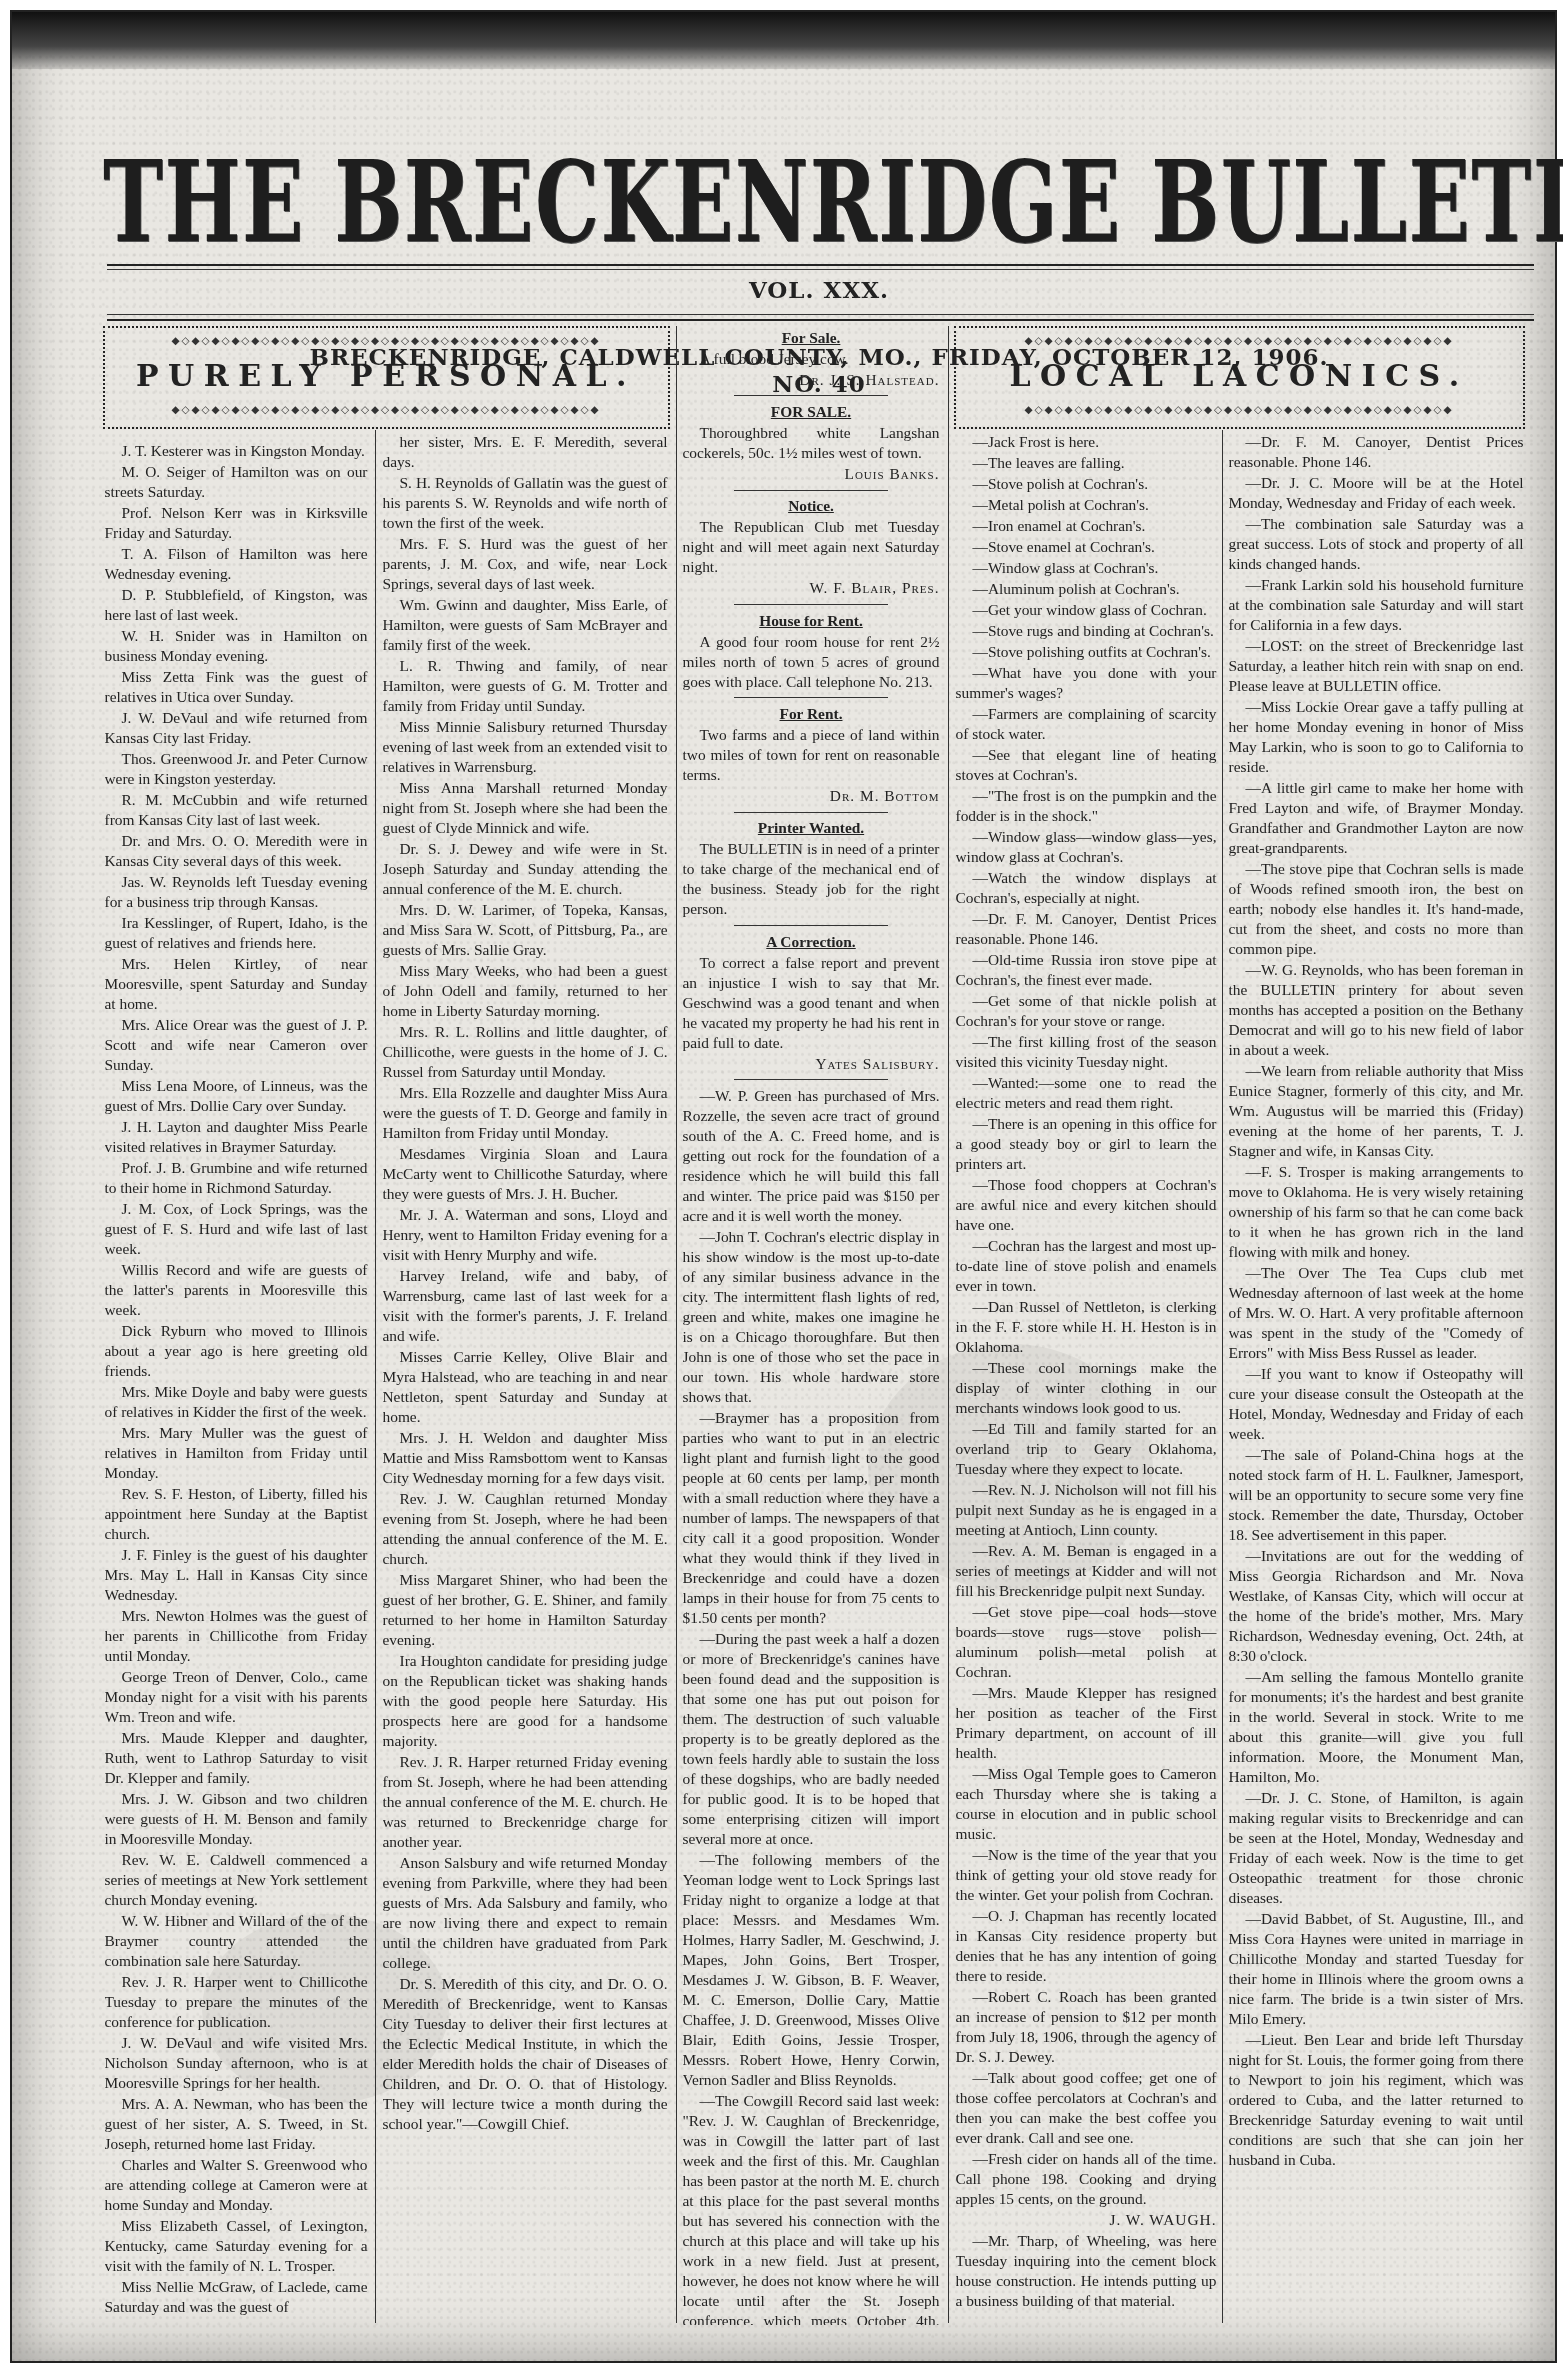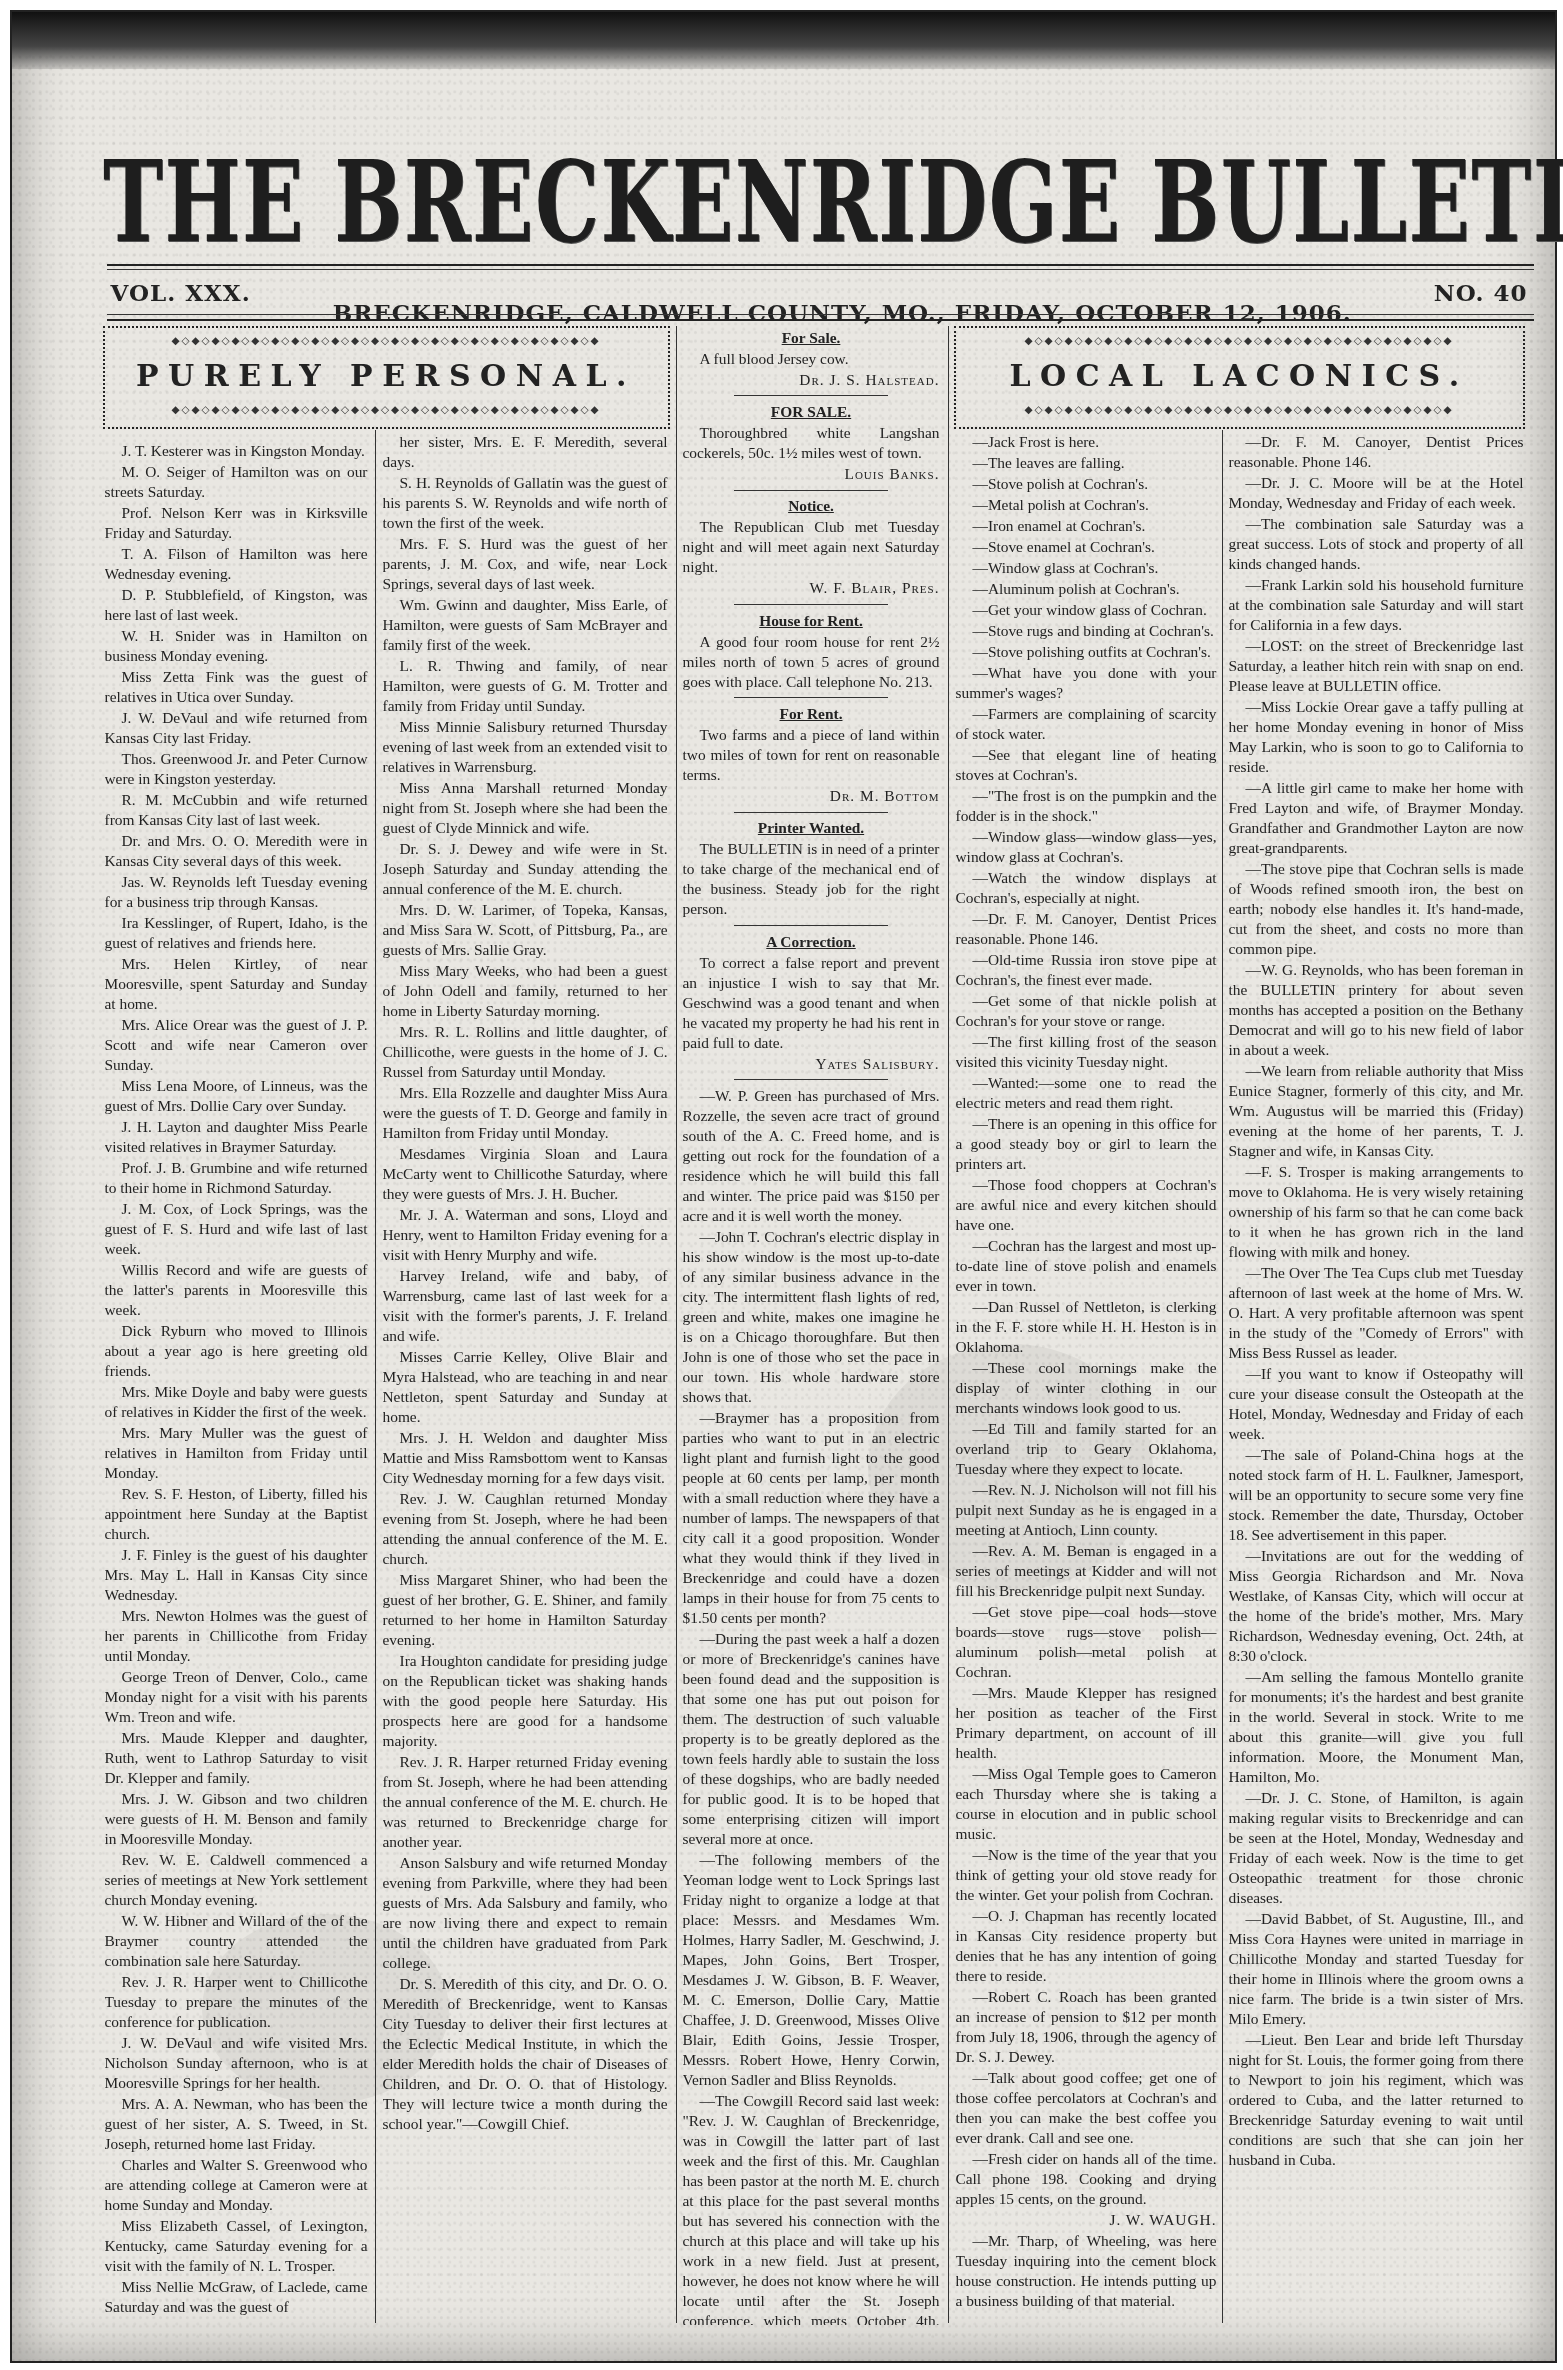--- a/index.html
+++ b/index.html
@@ -23,21 +23,21 @@
     letter-spacing: 1.9px; line-height: 114px; white-space: nowrap;
     transform: scaleX(0.72); transform-origin: left center; color: #1e1e1e;
     text-shadow: 1px 1px 0 #555;
   }
   .rule { position: absolute; left: 95px; width: 1427px; border-top: 2.9px solid #222; }
   .rule.thin { border-top: 1px solid #333; }
   .dateline {
     position: absolute; left: 99px; top: 264px; width: 1417px; height: 34px;
     display: flex; justify-content: space-between; align-items: center;
     font-family: "DejaVu Serif", serif; font-weight: bold; font-size: 23px;
-    letter-spacing: 1px; color: #222;
+    letter-spacing: 1px; color: #222; flex-direction: column;
   }
   .dateline .mid { flex: 1; text-align: center; margin-top: 40px; }
   .col {
     position: absolute; font-size: 15.4px; line-height: 20px; text-align: justify;
     color: #222;
   }
   .col p { text-indent: 17px; margin-bottom: 1px; }
   .col p.center { text-align: center; text-indent: 0; font-weight: bold; text-decoration: underline; }
   .col p.sig { text-align: right; text-indent: 0; font-variant: small-caps; letter-spacing: 1px; }
   .col-rule { position: absolute; border-left: 1.9px solid #333; }
@@ -249,21 +249,21 @@
       <p>—Dr. J. C. Moore will be at the Hotel Monday, Wednesday and Friday of each week.</p>
       <p>—The combination sale Saturday was a great success. Lots of stock and property of all kinds changed hands.</p>
       <p>—Frank Larkin sold his household furniture at the combination sale Saturday and will start for California in a few days.</p>
       <p>—LOST: on the street of Breckenridge last Saturday, a leather hitch rein with snap on end. Please leave at BULLETIN office.</p>
       <p>—Miss Lockie Orear gave a taffy pulling at her home Monday evening in honor of Miss May Larkin, who is soon to go to California to reside.</p>
       <p>—A little girl came to make her home with Fred Layton and wife, of Braymer Monday. Grandfather and Grandmother Layton are now great-grandparents.</p>
       <p>—The stove pipe that Cochran sells is made of Woods refined smooth iron, the best on earth; nobody else handles it. It's hand-made, cut from the sheet, and costs no more than common pipe.</p>
       <p>—W. G. Reynolds, who has been foreman in the BULLETIN printery for about seven months has accepted a position on the Bethany Democrat and will go to his new field of labor in about a week.</p>
       <p>—We learn from reliable authority that Miss Eunice Stagner, formerly of this city, and Mr. Wm. Augustus will be married this (Friday) evening at the home of her parents, T. J. Stagner and wife, in Kansas City.</p>
       <p>—F. S. Trosper is making arrangements to move to Oklahoma. He is very wisely retaining ownership of his farm so that he can come back to it when he has grown rich in the land flowing with milk and honey.</p>
-      <p>—The Over The Tea Cups club met Tuesday afternoon of last week at the home of Mrs. W. O. Hart. A very profitable afternoon was spent in the study of the "Comedy of Errors" with Miss Bess Russel as leader.</p>
+      <p>—The Over The Tea Cups club met Wednesday afternoon of last week at the home of Mrs. W. O. Hart. A very profitable afternoon was spent in the study of the "Comedy of Errors" with Miss Bess Russel as leader.</p>
       <p>—If you want to know if Osteopathy will cure your disease consult the Osteopath at the Hotel, Monday, Wednesday and Friday of each week.</p>
       <p>—The sale of Poland-China hogs at the noted stock farm of H. L. Faulkner, Jamesport, will be an opportunity to secure some very fine stock. Remember the date, Thursday, October 18. See advertisement in this paper.</p>
       <p>—Invitations are out for the wedding of Miss Georgia Richardson and Mr. Nova Westlake, of Kansas City, which will occur at the home of the bride's mother, Mrs. Mary Richardson, Wednesday evening, Oct. 24th, at 8:30 o'clock.</p>
       <p>—Am selling the famous Montello granite for monuments; it's the hardest and best granite in the world. Several in stock. Write to me about this granite—will give you full information. Moore, the Monument Man, Hamilton, Mo.</p>
       <p>—Dr. J. C. Stone, of Hamilton, is again making regular visits to Breckenridge and can be seen at the Hotel, Monday, Wednesday and Friday of each week. Now is the time to get Osteopathic treatment for those chronic diseases.</p>
       <p>—David Babbet, of St. Augustine, Ill., and Miss Cora Haynes were united in marriage in Chillicothe Monday and started Tuesday for their home in Illinois where the groom owns a nice farm. The bride is a twin sister of Mrs. Milo Emery.</p>
       <p>—Lieut. Ben Lear and bride left Thursday night for St. Louis, the former going from there to Newport to join his regiment, which was ordered to Cuba, and the latter returned to Breckenridge Saturday evening to wait until conditions are such that she can join her husband in Cuba.</p>
     </div>
 </div>
 

